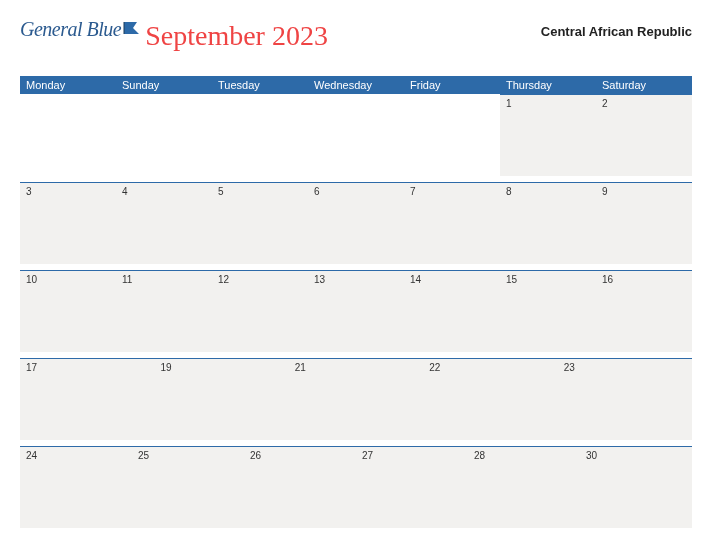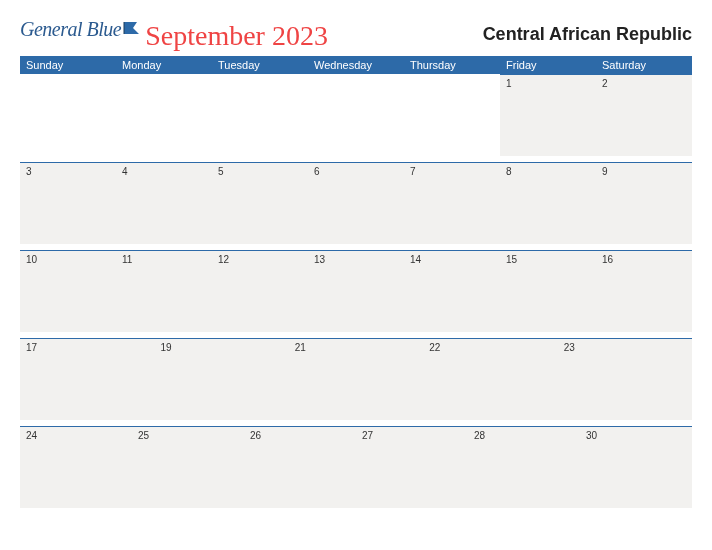--- a/index.html
+++ b/index.html
@@ -7,21 +7,21 @@
     background: #ffffff;
     font-family: Arial, Helvetica, sans-serif;
     width: 712px;
     height: 550px;
     padding: 18px 20px;
   }
   .header {
     display: flex;
     justify-content: space-between;
     align-items: flex-start;
-    margin-bottom: 4px;
+    margin-bottom: 24px;
   }
   .logo {
     display: flex;
     align-items: flex-start;
     gap: 2px;
   }
   .logo-text {
     font-family: Georgia, 'Times New Roman', serif;
     font-size: 20px;
     font-style: italic;
@@ -33,21 +33,21 @@
   }
   .title {
     font-family: Georgia, 'Times New Roman', serif;
     font-size: 28px;
     color: #ef4444;
     flex: 1;
     margin-top: 2px;
   }
   .region {
     font-family: Arial, sans-serif;
-    font-size: 18px;
+    font-size: 13px;
     color: #222;
     font-weight: bold;
     text-align: right;
     white-space: nowrap;
     margin-top: 6px;
   }
   .calendar {
     width: 100%;
   }
   .day-headers {
@@ -94,26 +94,26 @@
         <path d="M 1 2 L 1 14" stroke="#1a3a5a" stroke-width="1"></path>
       </svg>
     </span>
   </div>
   <div class="title">September 2023</div>
   <div class="region">Central African Republic</div>
 </div>
 
 <div class="calendar">
   <div class="day-headers">
+    <div class="day-header">Monday</div>
     <div class="day-header">Sunday</div>
-    <div class="day-header">Monday</div>
     <div class="day-header">Tuesday</div>
     <div class="day-header">Wednesday</div>
+    <div class="day-header">Friday</div>
     <div class="day-header">Thursday</div>
-    <div class="day-header">Friday</div>
     <div class="day-header">Saturday</div>
   </div>
 
   <div class="week">
     <div class="day-cell empty"></div>
     <div class="day-cell empty"></div>
     <div class="day-cell empty"></div>
     <div class="day-cell empty"></div>
     <div class="day-cell empty"></div>
     <div class="day-cell">

